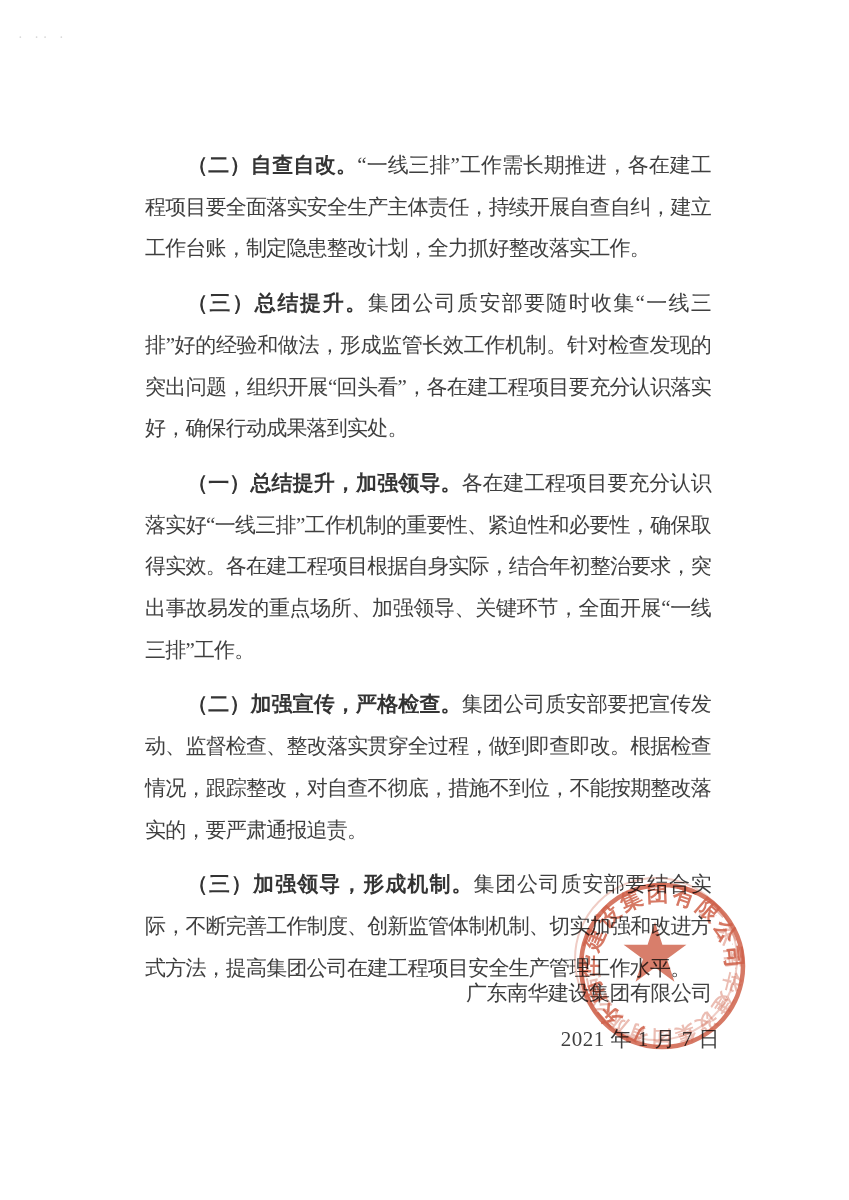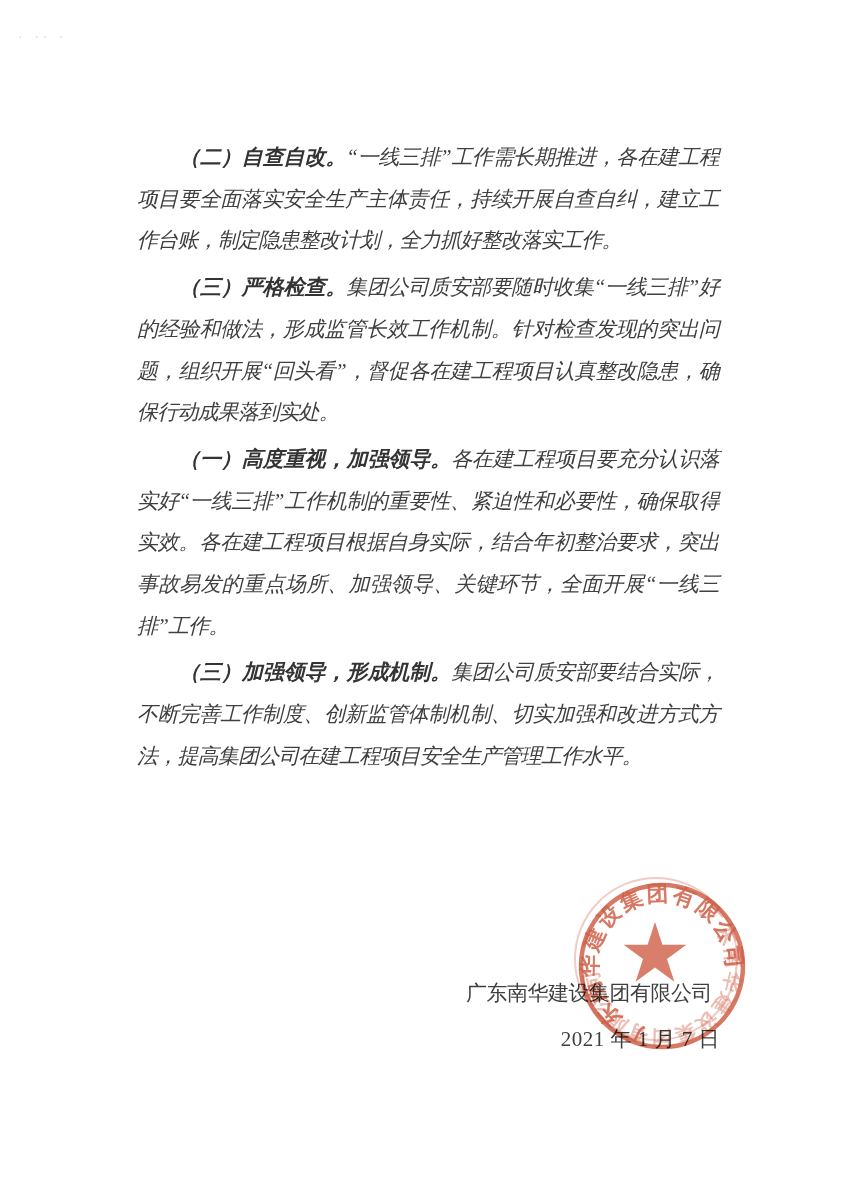--- a/index.html
+++ b/index.html
@@ -16,21 +16,21 @@
     color:#d9d9d9;font-size:14px;letter-spacing:4px;
     user-select:none;
   }
   .content{
     position:absolute;
     left:133px;top:132px;width:590px;
     font-size:21px;line-height:41.7px;letter-spacing:-0.8px;
     color:#3f3f3f;
     text-align:justify;
   }
-  .content p{margin:4px;text-indent:2em;font-style:italic;}
+  .content p{margin:12px;text-indent:2em;}
   .lead{
     font-weight:700;
     font-family:"Liberation Sans","DejaVu Sans",sans-serif;
     color:#343434;
     letter-spacing:-0.5px;
   }
   .sig-company{
     position:absolute;top:979px;right:137px;
     font-size:21px;color:#3f3f3f;letter-spacing:-0.5px;
   }
@@ -48,22 +48,23 @@
 </style>
 </head>
 <body>
 
 <div class="page">
 
   <div class="scan-specks">· ·· ·</div>
 
   <div class="content">
     <p><span class="lead">（二）自查自改。</span><span>“一线三排”工作需长期推进，各在建工程项目要全面落实安全生产主体责任，持续开展自查自纠，建立工作台账，制定隐患整改计划，全力抓好整改落实工作。</span></p>
-    <p><span class="lead">（三）严格检查。</span><span>集团公司质安部要随时收集“一线三排”好的经验和做法，形成监管长效工作机制。针对检查发现的突出问题，组织开展“回头看”，督促各在建工程项目认真整改隐患，确保行动成果落到实处。</span></p>
-    <p><span class="lead">（一）高度重视，加强领导。</span><span>各在建工程项目要充分认识落实好“一线三排”工作机制的重要性、紧迫性和必要性，确保取得实效。各在建工程项目根据自身实际，结合年初整治要求，突出事故易发的重点场所、加强领导、关键环节，全面开展“一线三排”工作。</span></p>
+    <p><span class="lead">（三）总结提升。</span><span>集团公司质安部要随时收集“一线三排”好的经验和做法，形成监管长效工作机制。针对检查发现的突出问题，组织开展“回头看”，各在建工程项目要充分认识落实好，确保行动成果落到实处。</span></p>
+    <p><span class="lead">（一）总结提升，加强领导。</span><span>各在建工程项目要充分认识落实好“一线三排”工作机制的重要性、紧迫性和必要性，确保取得实效。各在建工程项目根据自身实际，结合年初整治要求，突出事故易发的重点场所、加强领导、关键环节，全面开展“一线三排”工作。</span></p>
+    <p><span class="lead">（二）加强宣传，严格检查。</span><span>集团公司质安部要把宣传发动、监督检查、整改落实贯穿全过程，做到即查即改。根据检查情况，跟踪整改，对自查不彻底，措施不到位，不能按期整改落实的，要严肃通报追责。</span></p>
     <p><span class="lead">（三）加强领导，形成机制。</span><span>集团公司质安部要结合实际，不断完善工作制度、创新监管体制机制、切实加强和改进方式方法，提高集团公司在建工程项目安全生产管理工作水平。</span></p>
   </div>
 
   <div class="sig-company">广东南华建设集团有限公司</div>
 
   <div class="sig-date">2021 年 1 月 7 日</div>
 
   <svg class="seal" viewBox="-100 -100 200 200" xmlns="http://www.w3.org/2000/svg">
     <defs>
       <path id="arcName" d="M -53.2 37.3 A 65 65 0 1 1 53.2 37.3" fill="none"></path>

